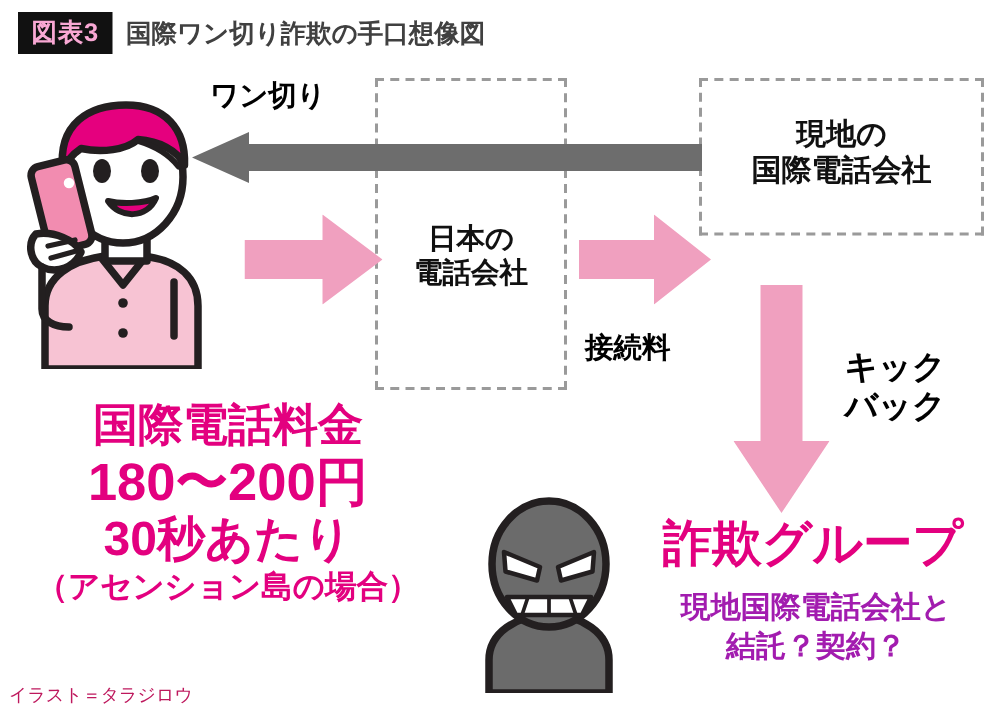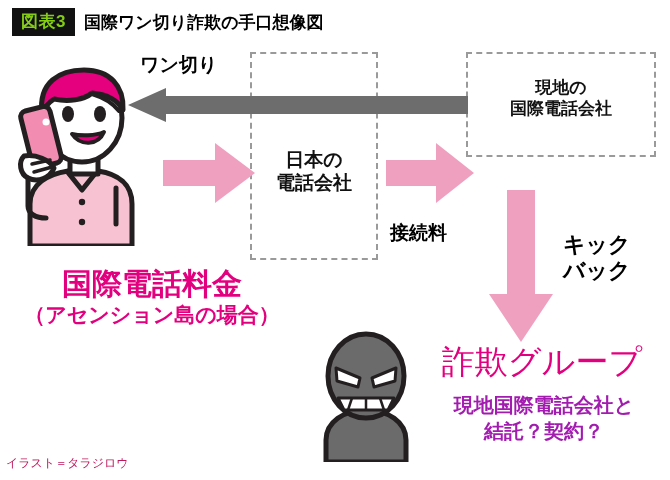--- a/index.html
+++ b/index.html
@@ -22,30 +22,30 @@
   .title-row {
     position: absolute;
     left: 12px;
     top: 8px;
     display: flex;
     align-items: center;
     gap: 9px;
   }
   .fig-badge {
     background: #111111;
-    color: #84cc16;
+    color: #f9a8d4;
     font-weight: bold;
     font-size: 17px;
     line-height: 1;
     padding: 5px 9px 6px 9px;
     letter-spacing: 0.5px;
     white-space: nowrap;
   }
   .title-text {
-    color: #000000;
+    color: #404040;
     font-weight: bold;
     font-size: 17px;
     line-height: 1;
     white-space: nowrap;
   }
 
   
   .dashed-box {
     position: absolute;
     border: 2px dashed #9a9a9a;
@@ -75,21 +75,21 @@
   .label-jp {
     left: 250px;
     top: 148px;
     width: 128px;
     font-size: 19px;
   }
   .label-local {
     left: 466px;
     top: 78px;
     width: 190px;
-    font-size: 17px;
+    font-size: 20px;
   }
 
   
   .gray-arrow {
     position: absolute;
     left: 128px;
     top: 88px;
     width: 340px;
     height: 34px;
   }
@@ -164,21 +164,21 @@
     width: 96px;
     height: 132px;
   }
   .scam-title {
     position: absolute;
     left: 418px;
     top: 345px;
     width: 248px;
     text-align: center;
     color: #e3007f;
-    font-weight: normal;
+    font-weight: bold;
     font-size: 33px;
     line-height: 1;
     white-space: nowrap;
   }
   .scam-sub {
     position: absolute;
     left: 416px;
     top: 392px;
     width: 256px;
     text-align: center;
@@ -289,20 +289,22 @@
       <path d="M18 0 L46 0 L46 104 L64 104 L32 152 L0 104 L18 104 Z" fill="#f0a0bf"></path>
     </svg>
   </div>
   <div class="arrow-label label-kickback">
     <div>キック</div>
     <div>バック</div>
   </div>
 
   <div class="price-block">
     <div class="price-l1">国際電話料金</div>
+    <div class="price-l2">180〜200円</div>
+    <div class="price-l3">30秒あたり</div>
     <div class="price-l4">（アセンション島の場合）</div>
   </div>
 
   <div class="villain">
     <svg viewBox="0 0 96 132" width="96" height="132" xmlns="http://www.w3.org/2000/svg">
 
       <path d="M8 132 L8 110 C8 92 26 80 48 80 C70 80 88 92 88 110 L88 132 Z" fill="#6b6b6b" stroke="#231f20" stroke-width="5" stroke-linejoin="round"></path>
 
       <ellipse cx="48" cy="46" rx="38" ry="42" fill="#6b6b6b" stroke="#231f20" stroke-width="5"></ellipse>
 

